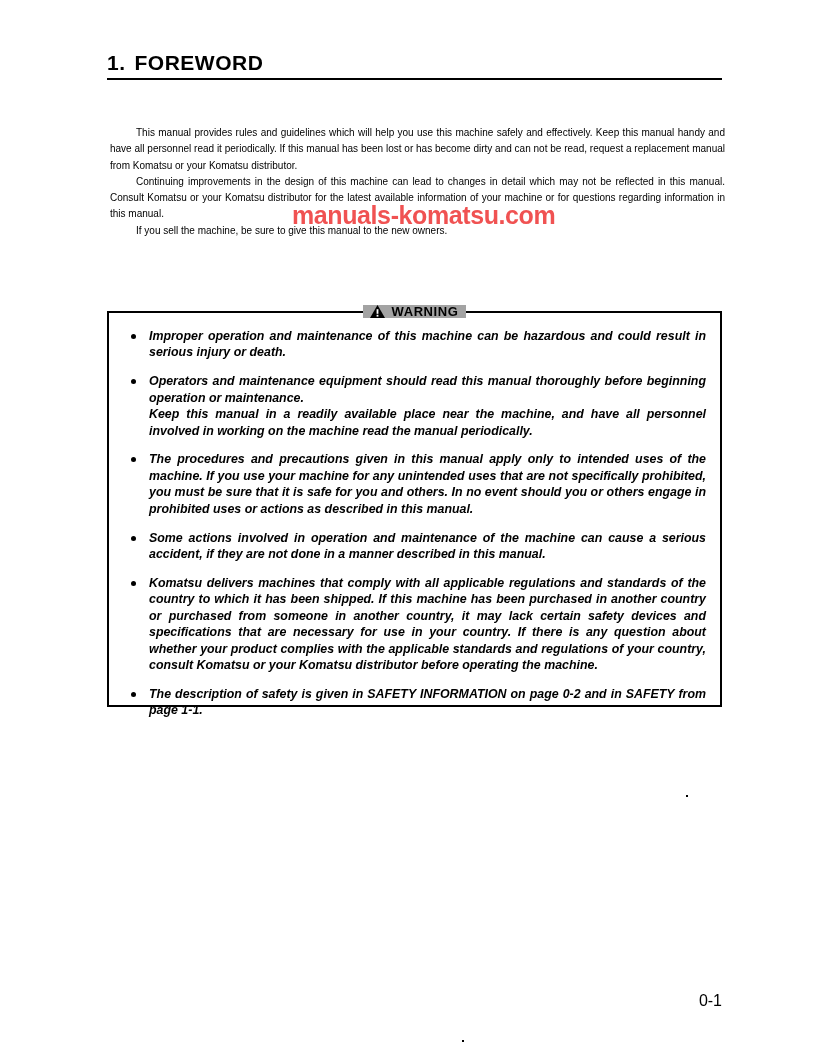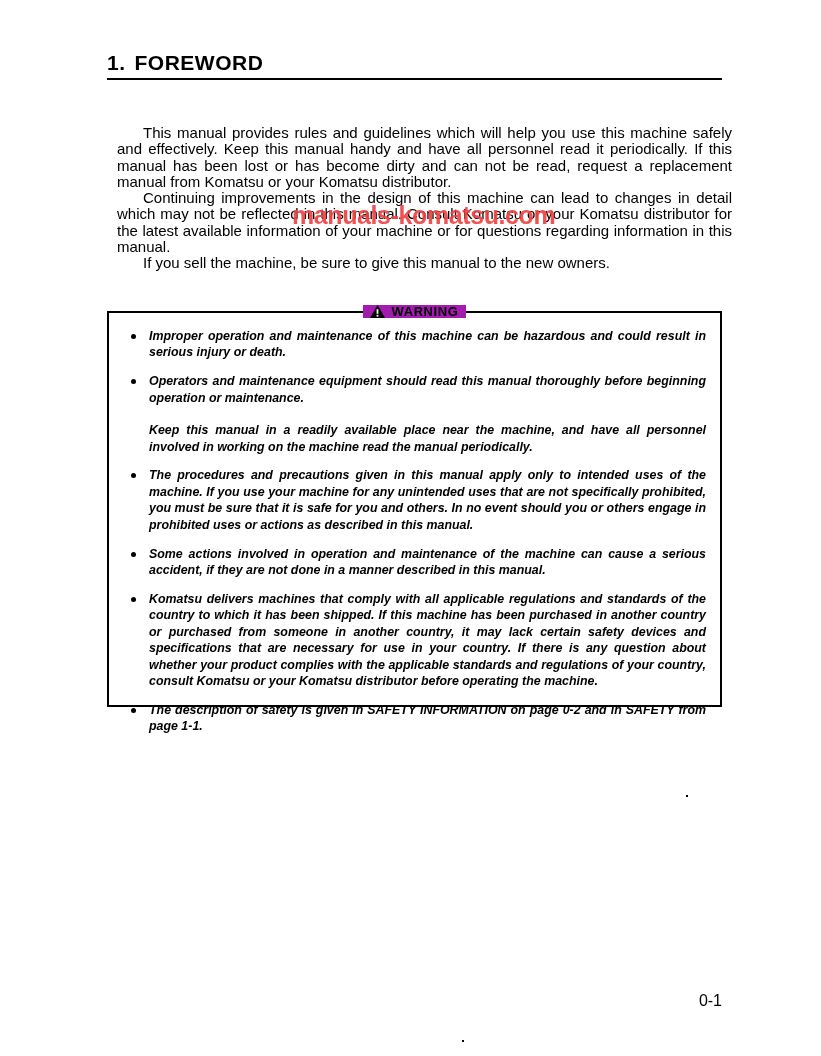--- a/index.html
+++ b/index.html
@@ -48,24 +48,24 @@
   .title-rule {
     height: 2px;
     background: #000;
     width: 100%;
     margin-top: 3px;
   }
 
   
   .intro {
     position: absolute;
-    left: 117px;
+    left: 110px;
     top: 125px;
     width: 615px;
-    font-size: 15px;
+    font-size: 10px;
     line-height: 16.3px;
     text-align: justify;
   }
   .intro p {
     margin: 0;
     text-indent: 26px;
   }
 
   
   .watermark {
@@ -97,21 +97,21 @@
     left: 107px;
     top: 301px;
     width: 615px;
     height: 20px;
     display: flex;
     align-items: center;
     justify-content: center;
     pointer-events: none;
   }
   .legend-inner {
-    background: #a21caf;
+    background: #a3a3a3;
     padding: 0 7px;
     display: flex;
     align-items: center;
     gap: 6px;
     line-height: 1;
   }
   .warn-tri {
     display: block;
   }
   .warn-label {
@@ -149,21 +149,21 @@
     top: 6px;
     width: 5px;
     height: 5px;
     background: #000;
     border-radius: 50%;
   }
   ul.warn-list > li p {
     margin: 0;
   }
   ul.warn-list > li p + p {
-    margin-top: 16px;
+    margin-top: 0;
   }
 
   
   .page-number {
     position: absolute;
     left: 0;
     top: 992px;
     width: 722px;
     text-align: right;
     font-size: 16px;

